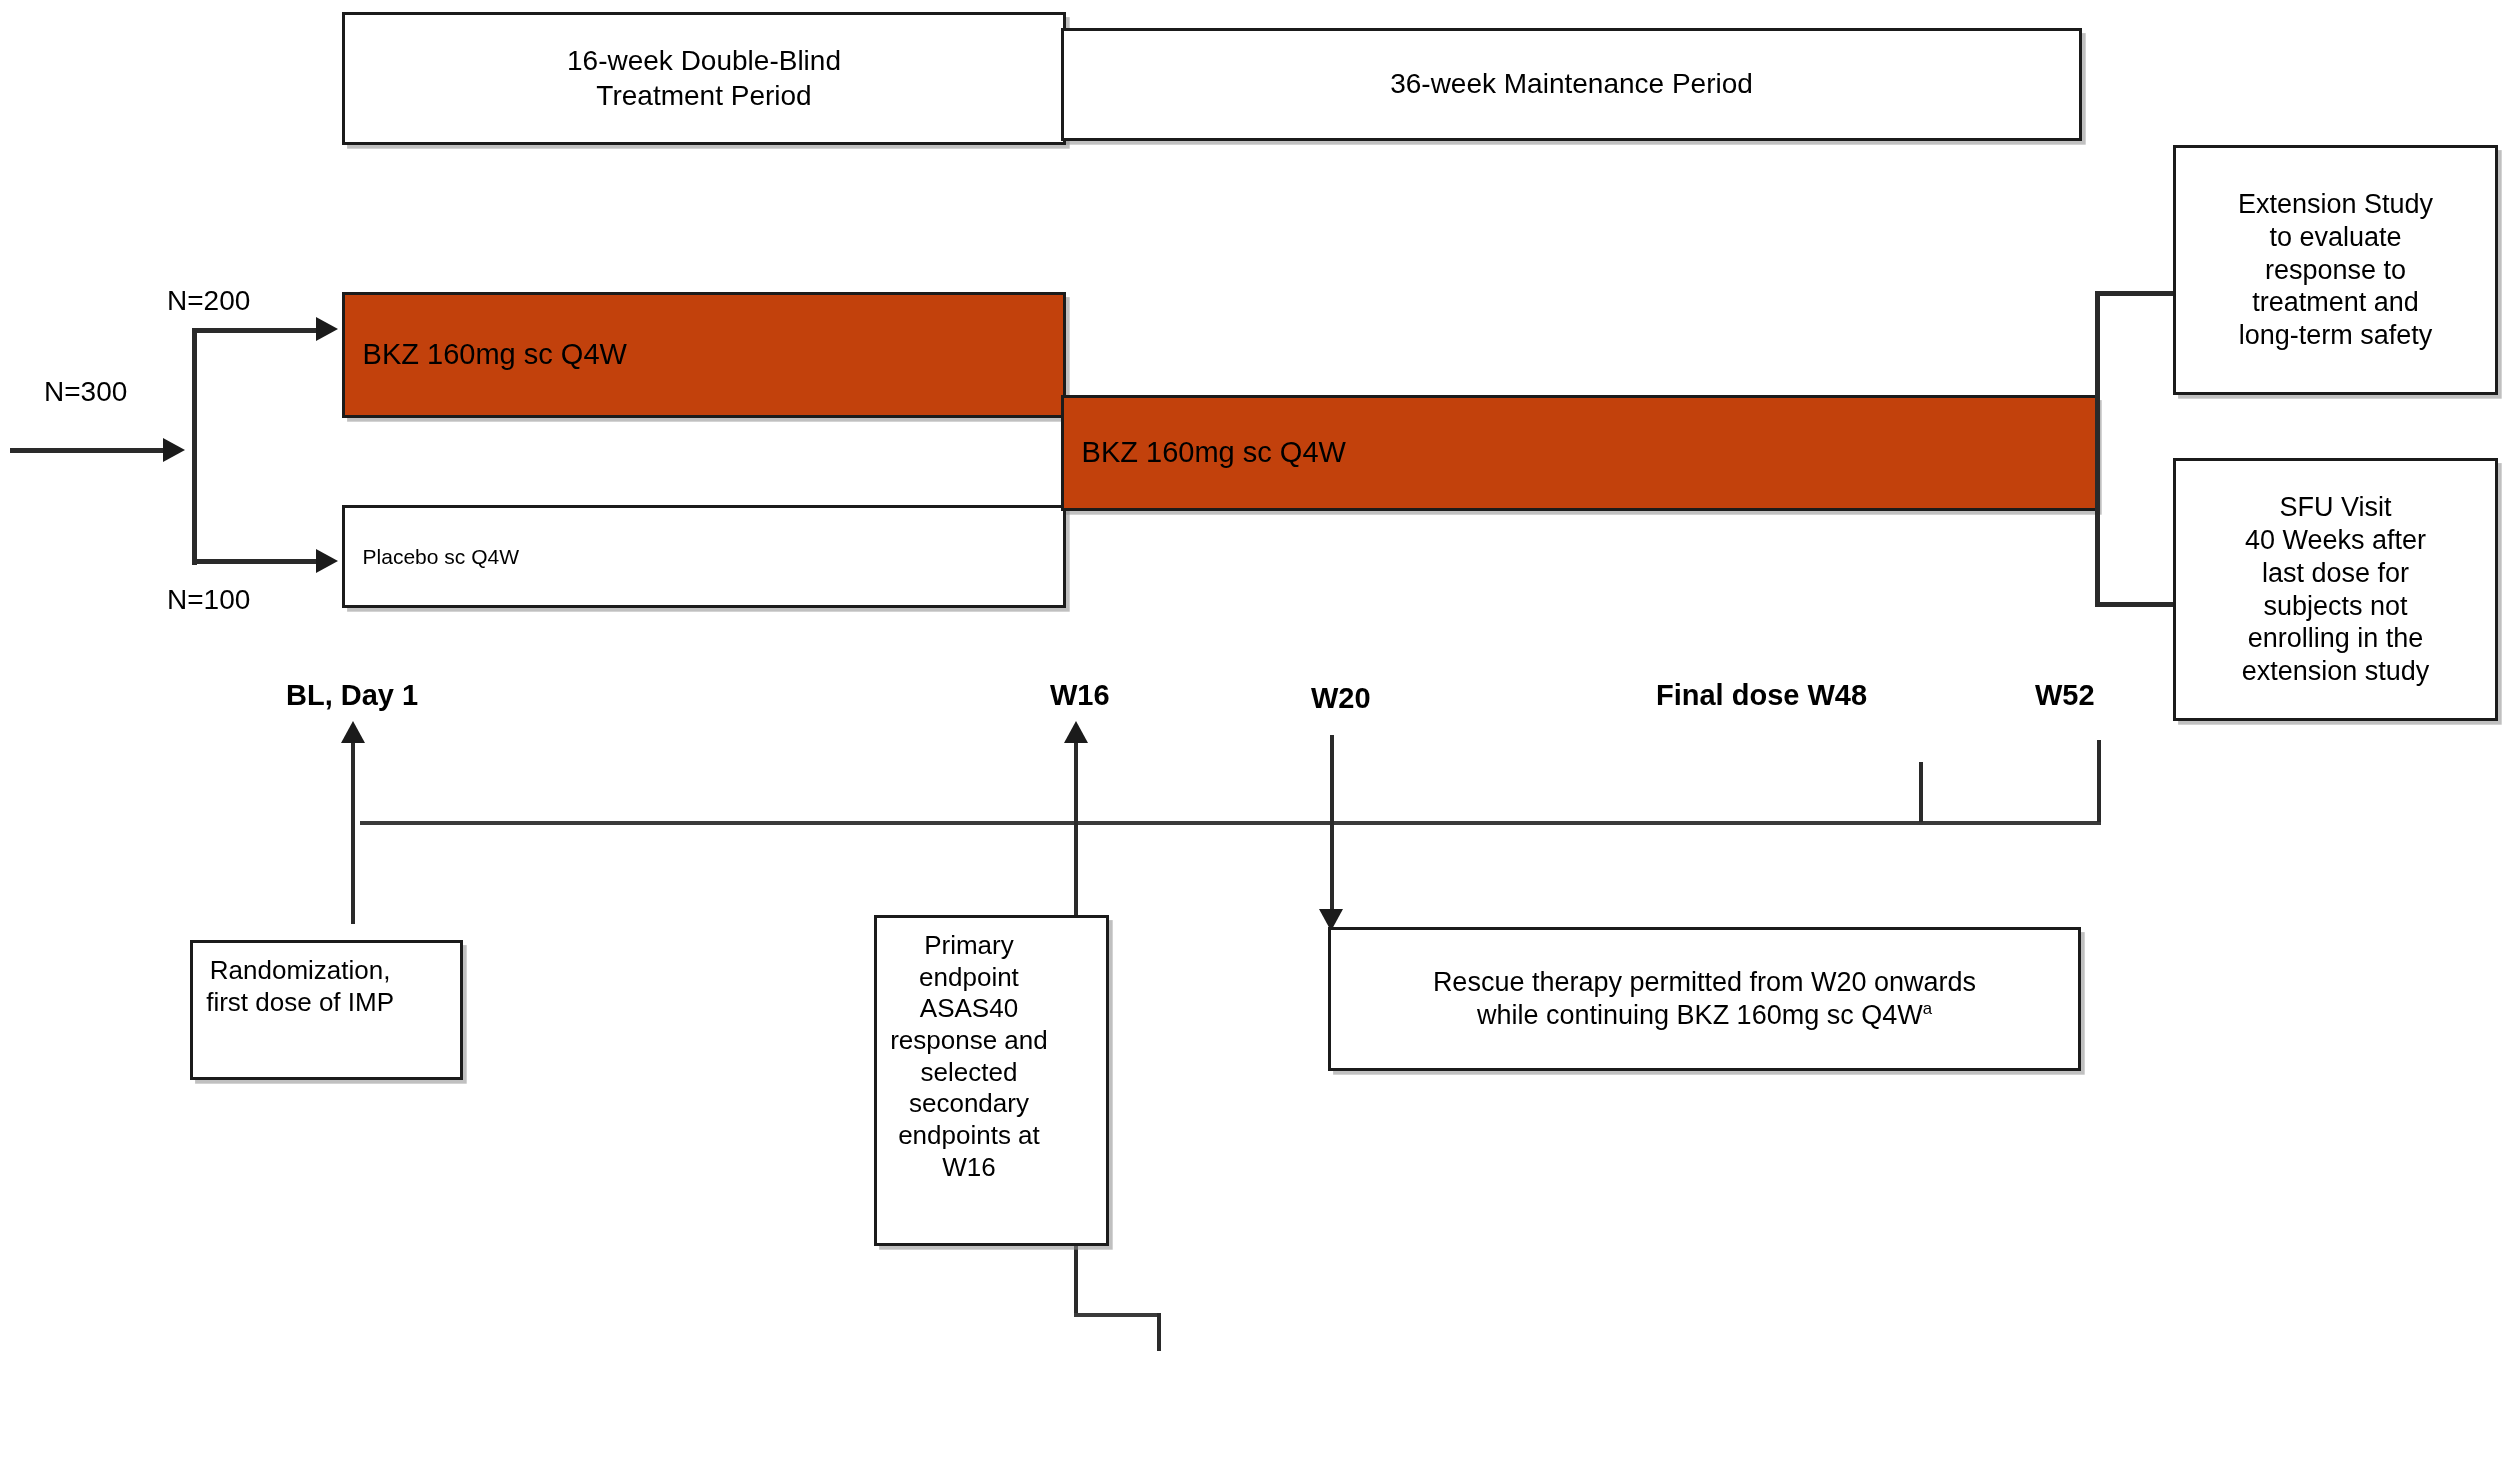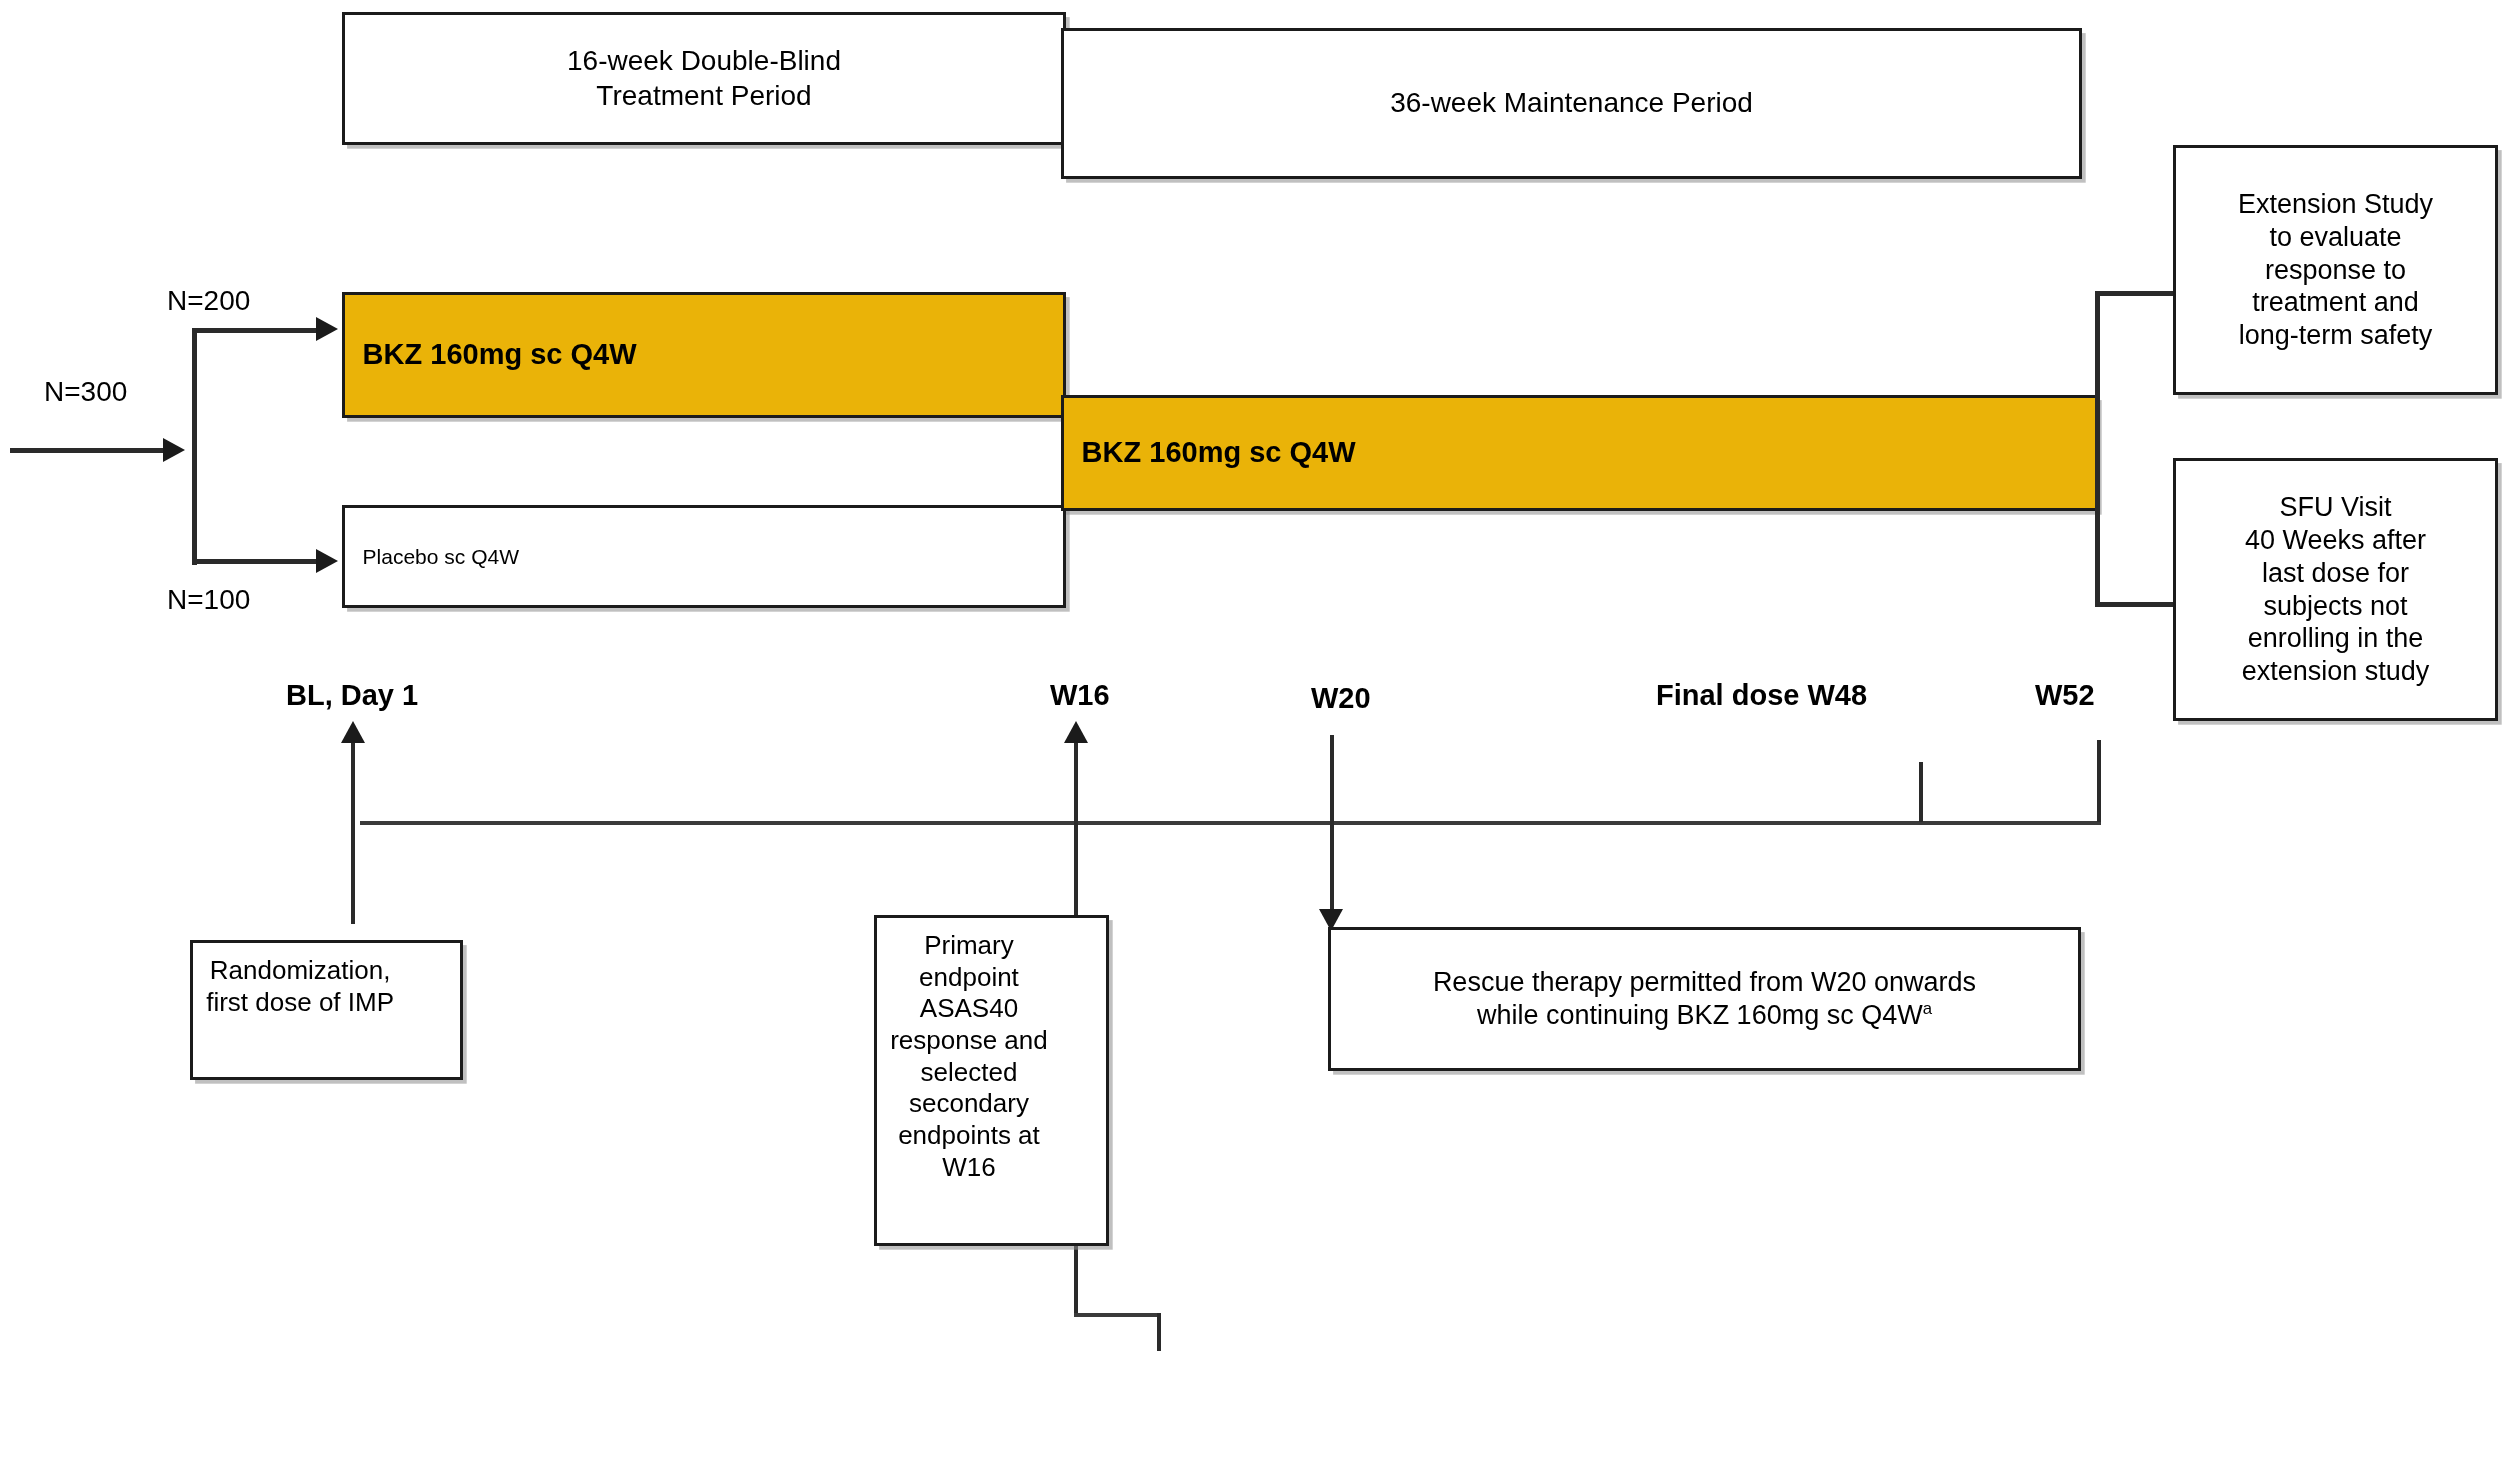--- a/index.html
+++ b/index.html
@@ -2,21 +2,21 @@
 <html style="font-size:11.8px"><head>
 <meta charset="utf-8">
 <style>
   html,body{margin:0;padding:0;background:#ffffff;}
   body{font-family:"Liberation Sans", sans-serif;color:#000;}
   #stage{position:relative;width:2512px;height:1476px;background:#fff;overflow:hidden;}
 
   .box{position:absolute;box-sizing:border-box;border:3.7px solid #1b1b1b;background:#ffffff;
        display:flex;align-items:center;justify-content:center;text-align:center;
        box-shadow:4.4px 4.4px 0 -0.7px rgba(140,140,140,.55);}
-  .box.gray{background:#eab308;font-weight:bold;}
+  .box.gray{background:#c2410c;}
   .box.left{justify-content:flex-start;}
   .box.topleft{align-items:flex-start;justify-content:flex-start;}
   .txt{line-height:1.22;white-space:pre-line;}
 
   .lbl{position:absolute;white-space:nowrap;}
   .bold{font-weight:bold;}
 
   
   .h{position:absolute;height:5.1px;background:#2a2a2a;}
   .v{position:absolute;width:5.1px;background:#2a2a2a;}
@@ -38,21 +38,21 @@
 </head>
 <body>
 
 <div id="stage">
 
   <div class="box" style="left:342px;top:12px;width:724px;height:133px;">
     <span class="txt" style="font-size:28px;">16-week Double-Blind
 Treatment  Period</span>
   </div>
 
-  <div class="box" style="left:1061px;top:28px;width:1021px;height:151px;">
+  <div class="box" style="left:1061px;top:28px;width:1021px;height:113px;">
     <span class="txt" style="font-size:28px;">36-week Maintenance Period</span>
   </div>
 
   <div class="lbl" style="left:44px;top:376px;font-size:28px;">N=300</div>
 
   <div class="lbl" style="left:167px;top:285px;font-size:28px;">N=200</div>
 
   <div class="lbl" style="left:167px;top:584px;font-size:28px;">N=100</div>
 
   <div class="h" style="left:10.3px;top:448px;width:158px;"></div>

